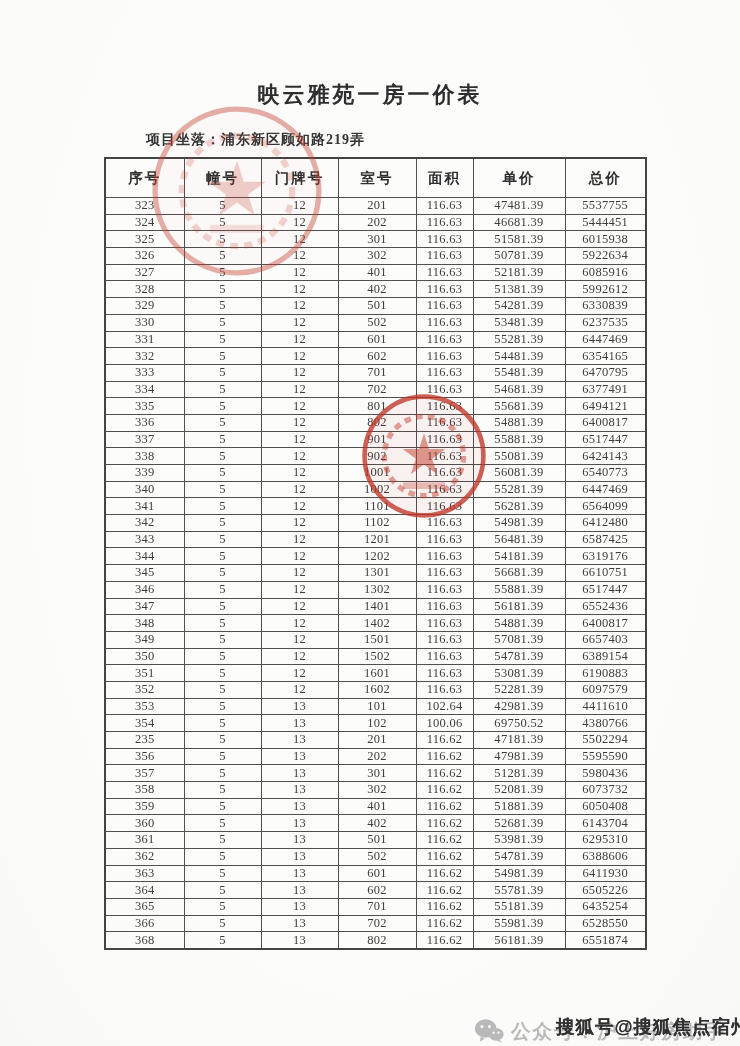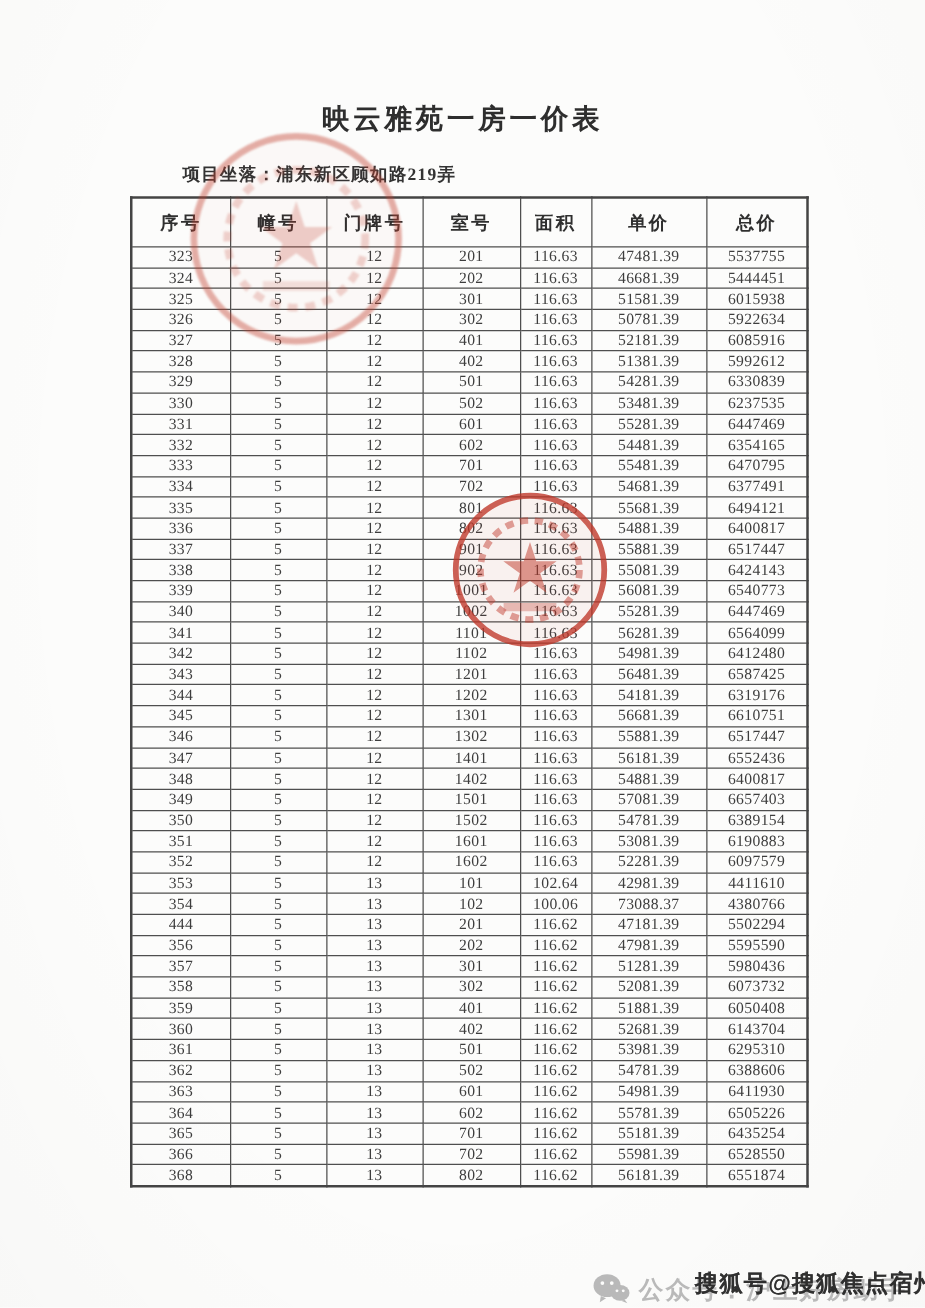--- a/index.html
+++ b/index.html
@@ -370,25 +370,25 @@
           <td>102.64</td>
           <td>42981.39</td>
           <td>4411610</td>
         </tr>
         <tr>
           <td>354</td>
           <td>5</td>
           <td>13</td>
           <td>102</td>
           <td>100.06</td>
-          <td>73088.37</td>
+          <td>69750.52</td>
           <td>4380766</td>
         </tr>
         <tr>
-          <td>444</td>
+          <td>235</td>
           <td>5</td>
           <td>13</td>
           <td>201</td>
           <td>116.62</td>
           <td>47181.39</td>
           <td>5502294</td>
         </tr>
         <tr>
           <td>356</td>
           <td>5</td>

